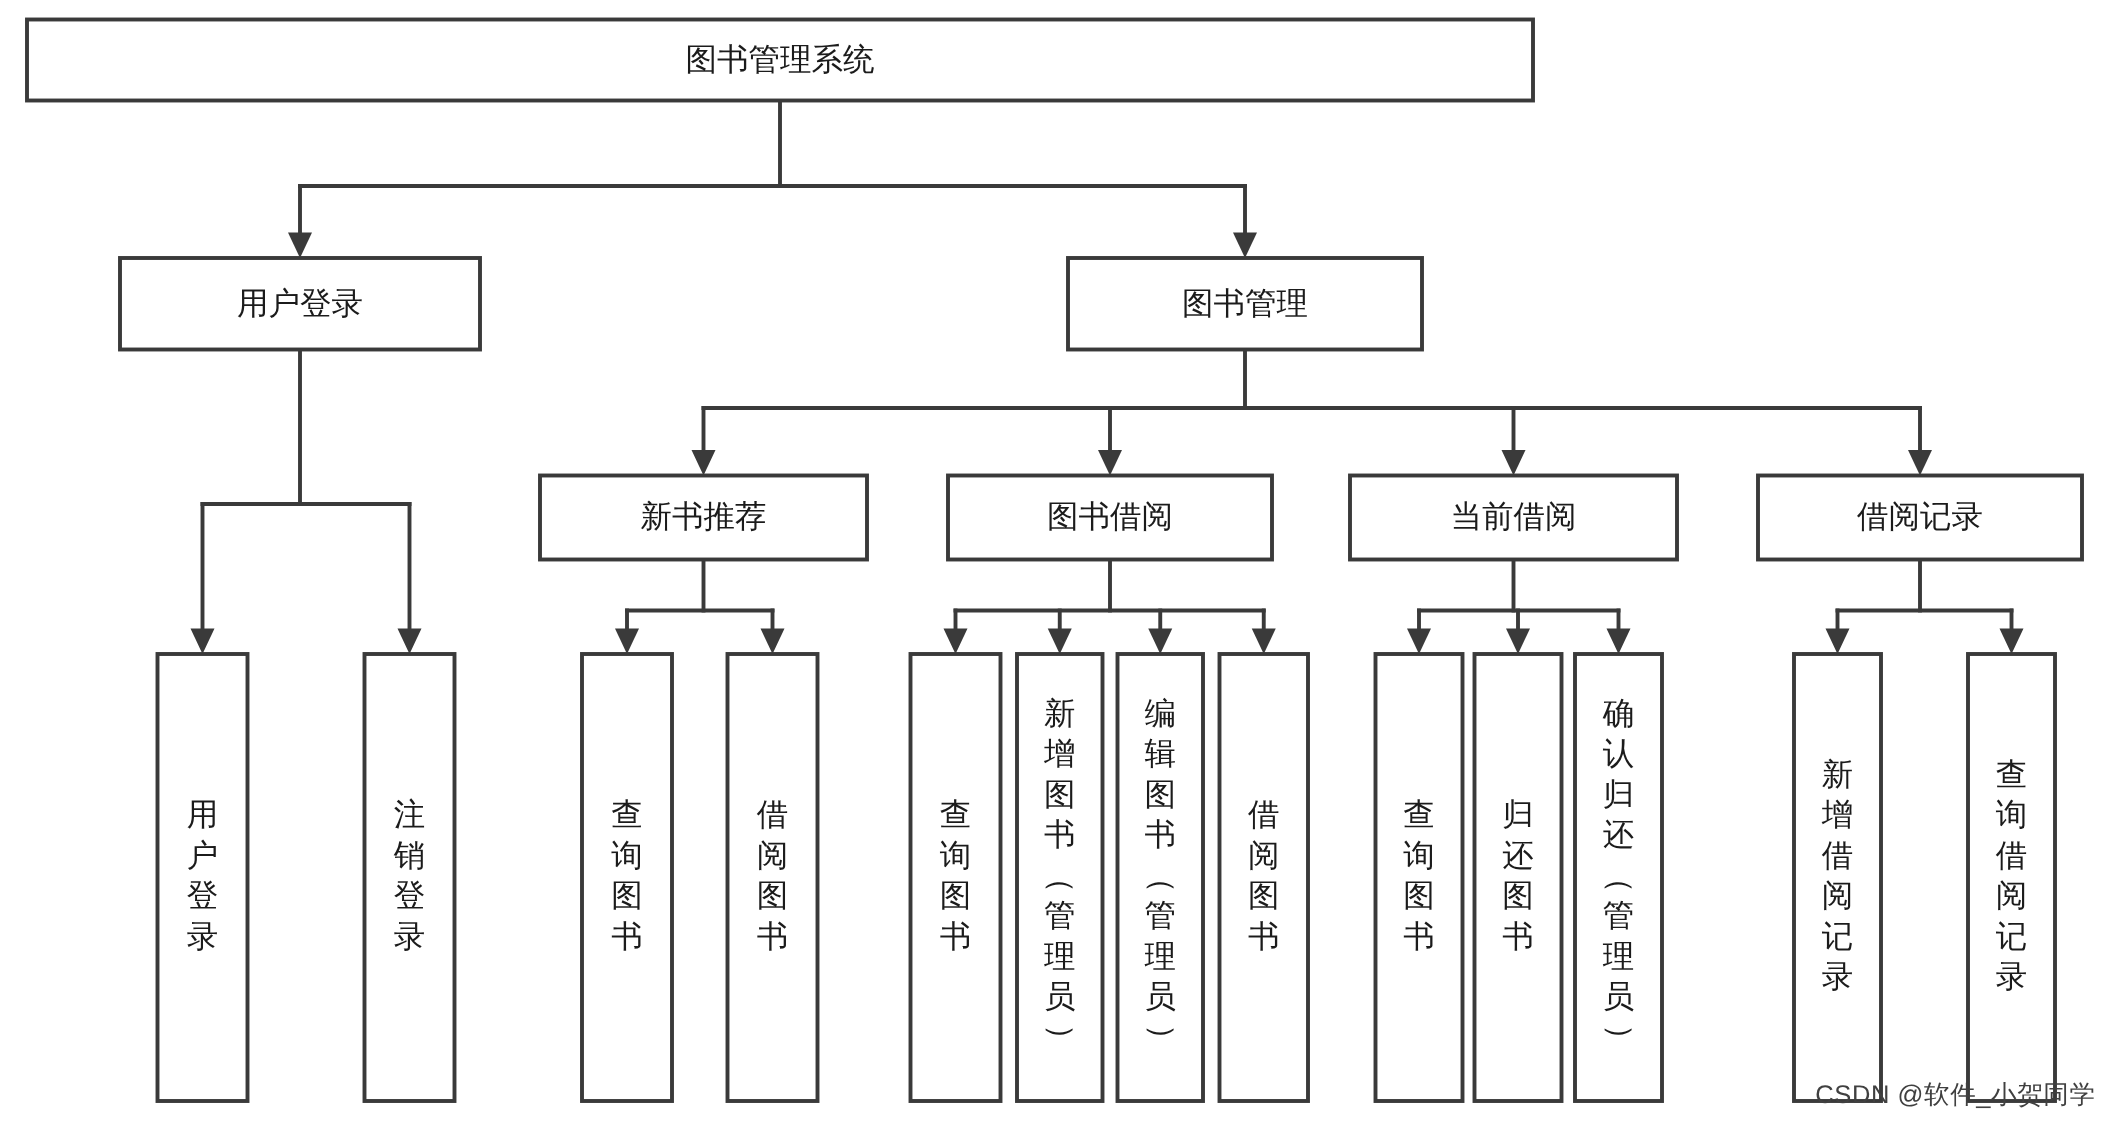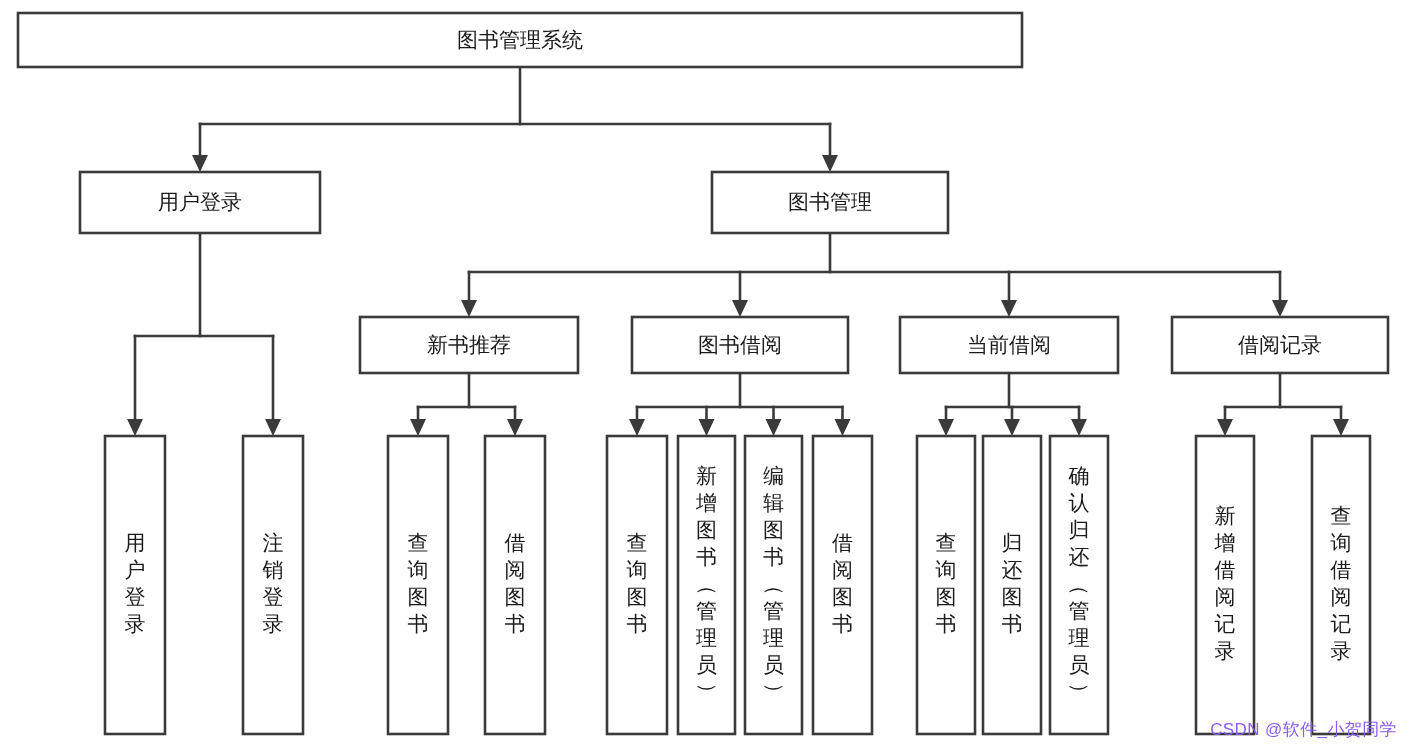--- a/index.html
+++ b/index.html
@@ -55,21 +55,21 @@
     fill: #1b1b1b;
     text-anchor: middle;
     dominant-baseline: middle;
   }
   .watermark-text {
     position: absolute;
     right: 8px;
     bottom: 6px;
     font-family: "Liberation Sans", "DejaVu Sans", sans-serif;
     font-size: 17px;
-    color: #8b5cf6;
+    color: #404040;
     white-space: nowrap;
     letter-spacing: 0.4px;
     user-select: none;
   }
 </style>
 </head>
 <body>
 
 <div id="diagram-root">
   <svg id="tree-svg" viewBox="0 0 1405 747" xmlns="http://www.w3.org/2000/svg">

